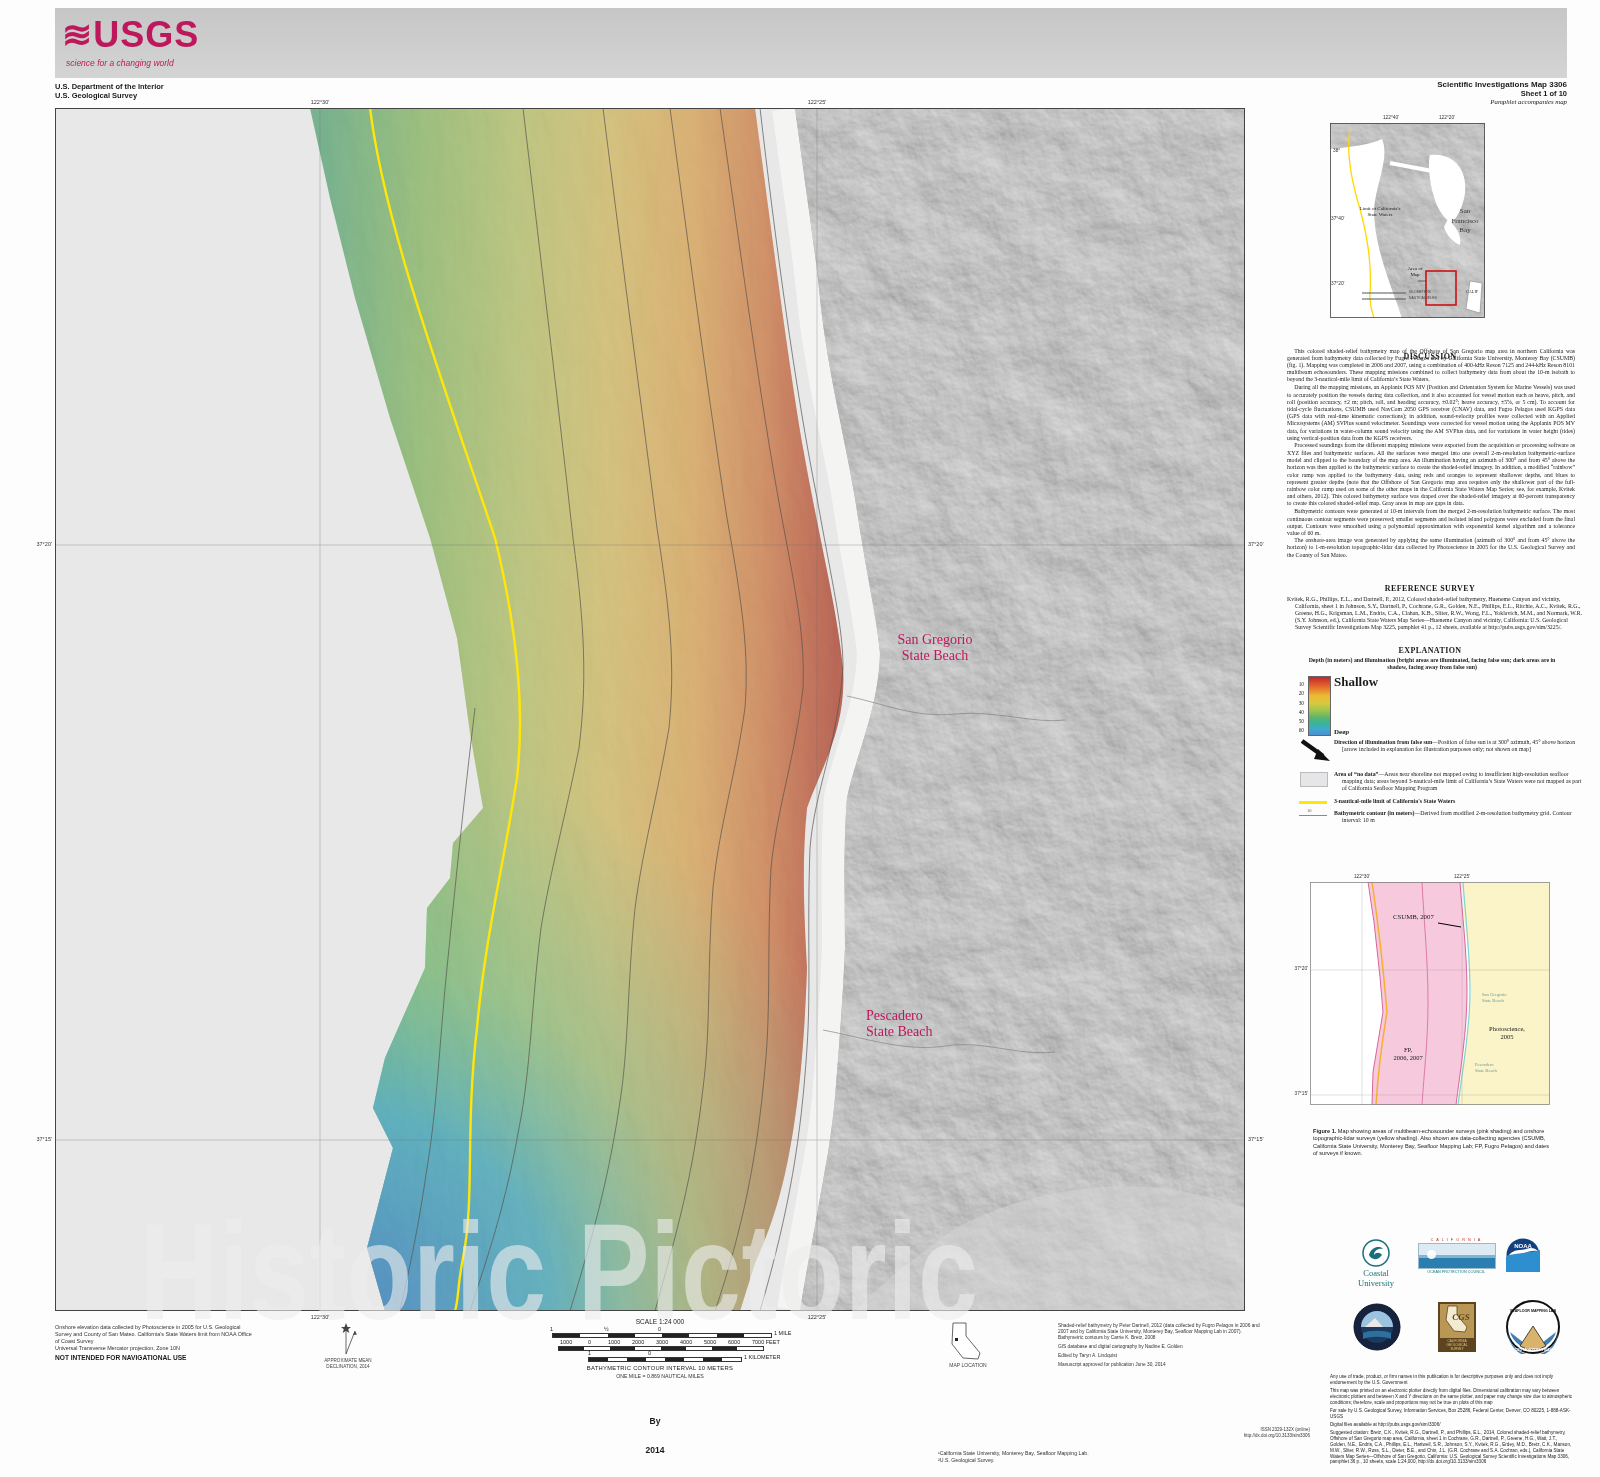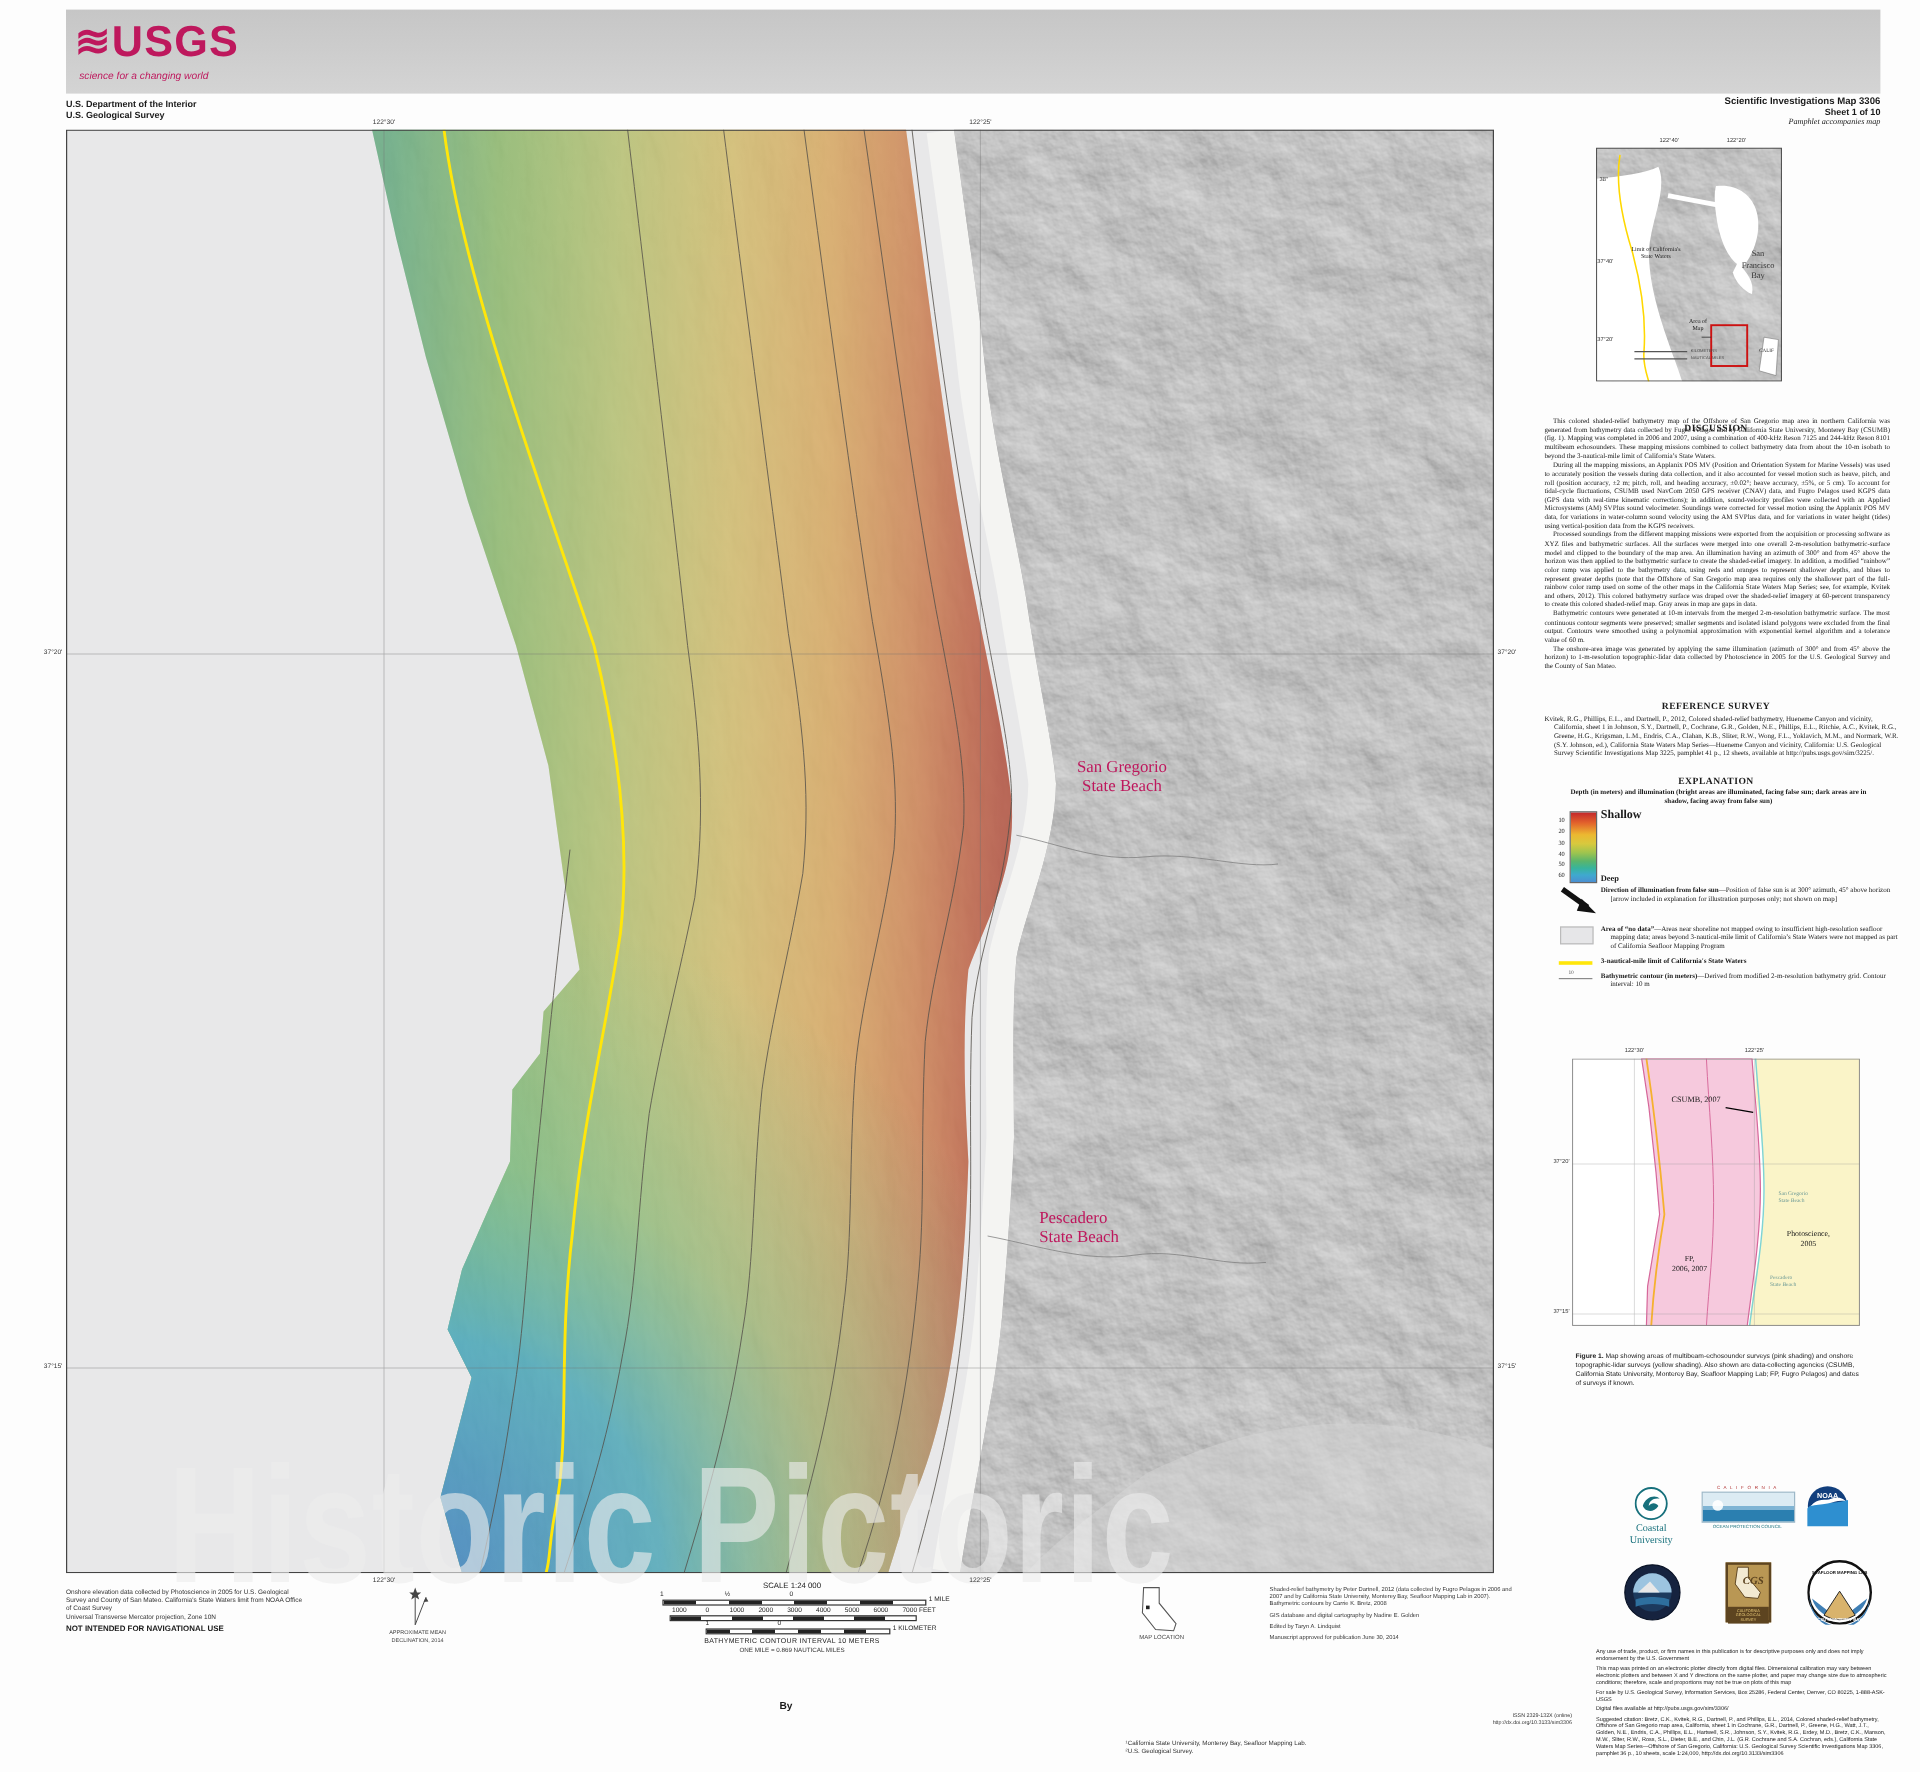--- a/index.html
+++ b/index.html
@@ -195,21 +195,21 @@
     </div>
 
     <div class="t c b ser" style="left:1285px;top:584px;width:290px;font-size:8px;letter-spacing:.4px">REFERENCE SURVEY</div>
     <div class="t ser sc8 leg hang" style="left:1287px;top:595px;width:360px">Kvitek, R.G., Phillips, E.L., and Dartnell, P., 2012, Colored shaded-relief bathymetry, Hueneme Canyon and vicinity, California, sheet 1 in Johnson, S.Y., Dartnell, P., Cochrane, G.R., Golden, N.E., Phillips, E.L., Ritchie, A.C., Kvitek, R.G., Greene, H.G., Krigsman, L.M., Endris, C.A., Clahan, K.B., Sliter, R.W., Wong, F.L., Yoklavich, M.M., and Normark, W.R. (S.Y. Johnson, ed.), California State Waters Map Series—Hueneme Canyon and vicinity, California: U.S. Geological Survey Scientific Investigations Map 3225, pamphlet 41 p., 12 sheets, available at http://pubs.usgs.gov/sim/3225/.</div>
 
     <div class="t c b ser" style="left:1285px;top:646px;width:290px;font-size:8px;letter-spacing:.4px">EXPLANATION</div>
     <div class="t c b ser sc8 leg" style="left:1300px;top:656px;width:330px">Depth (in meters) and illumination (bright areas are illuminated, facing false sun; dark areas are in shadow, facing away from false sun)</div>
 
     <div class="t" style="left:1308px;top:676px;width:21px;height:58px;border:.5px solid #666;
          background:linear-gradient(180deg,#c3272b 0%,#e2622c 15%,#ecb831 32%,#d8c93e 45%,#9ec44f 58%,#5bb56b 70%,#37b49b 80%,#3fa9cf 90%,#4b8fd1 100%)"></div>
-    <div class="t b ser" style="left:1334px;top:674px;font-size:10px">Shallow</div>
+    <div class="t b ser" style="left:1334px;top:674px;font-size:13px">Shallow</div>
     <div class="t b ser" style="left:1334px;top:728px;font-size:7px">Deep</div>
     <div class="t r ser" style="left:1284px;top:680px;width:20px;font-size:5.3px;line-height:9.3px">
       <div>10</div>
       <div>20</div>
       <div>30</div>
       <div>40</div>
       <div>50</div>
       <div>60</div>
     </div>
 
@@ -381,19 +381,20 @@
     <div class="t c" style="left:935px;top:1362px;width:66px;font-size:5px;color:#444">MAP LOCATION</div>
 
     <div class="t sc75" style="left:1058px;top:1322px;width:272px;font-size:6.4px;line-height:1.28;color:#333">
       <p style="margin:0 0 4px">Shaded-relief bathymetry by Peter Dartnell, 2012 (data collected by Fugro Pelagos in 2006 and 2007 and by California State University, Monterey Bay, Seafloor Mapping Lab in 2007). Bathymetric contours by Carrie K. Bretz, 2008</p>
       <p style="margin:0 0 4px">GIS database and digital cartography by Nadine E. Golden</p>
       <p style="margin:0 0 4px">Edited by Taryn A. Lindquist</p>
       <p style="margin:0">Manuscript approved for publication June 30, 2014</p>
     </div>
 
     <div class="t c b" style="left:155px;top:1416px;width:1000px;font-size:8.5px">By</div>
+    <div class="t c b" style="left:155px;top:1445px;width:1000px;font-size:8.5px">2014</div>
     <div class="t" style="left:938px;top:1450px;font-size:5.2px;line-height:1.4;color:#333">
       <div>¹California State University, Monterey Bay, Seafloor Mapping Lab.</div>
       <div>²U.S. Geological Survey.</div>
     </div>
 
   </div>
 </div>
 
 </body></html>

